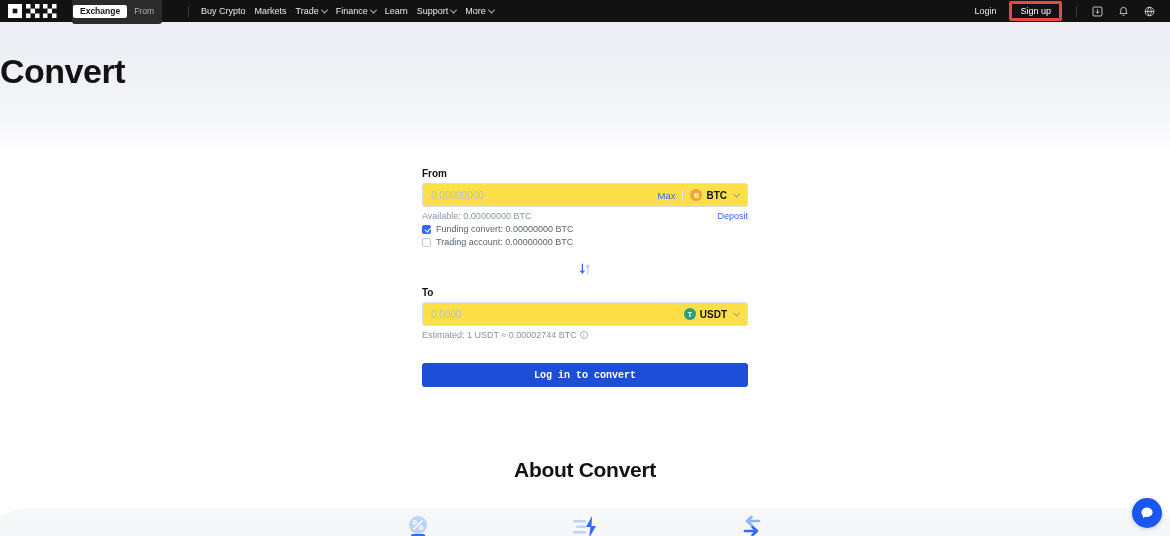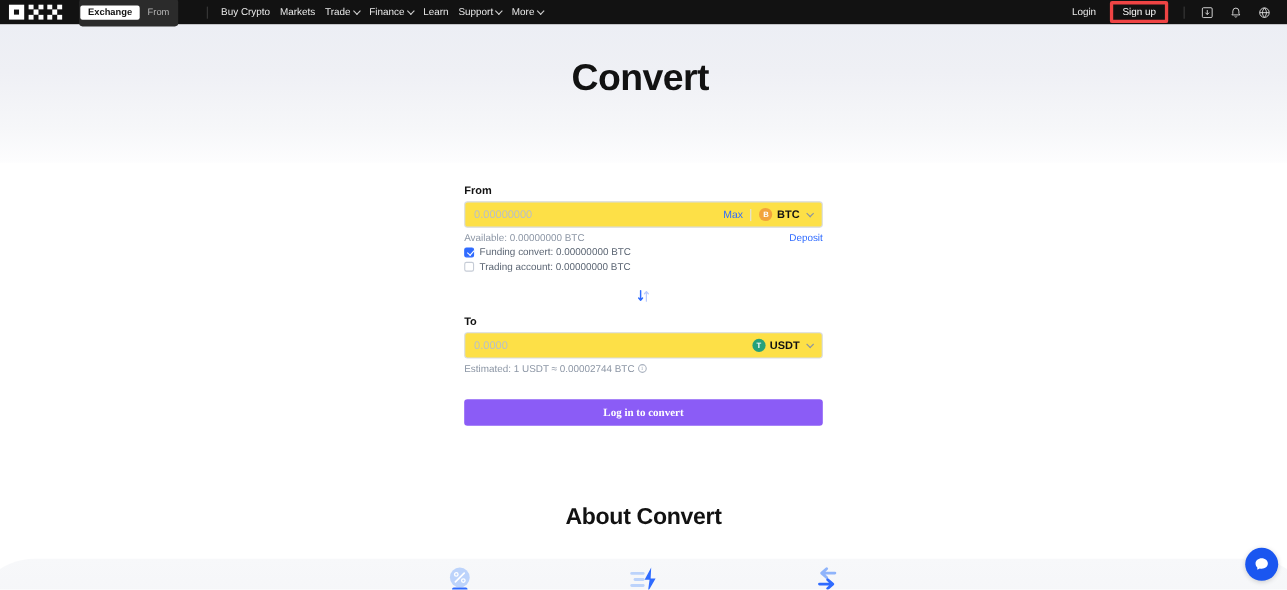--- a/index.html
+++ b/index.html
@@ -91,21 +91,20 @@
   .nav-icon svg { display: block; }
 
   
   .hero {
     position: absolute; top: 22px; left: 0;
     width: 1170px; height: 126px;
     background: linear-gradient(180deg, #eceef4 0%, #eff0f5 35%, #f6f7f9 75%, #fdfdfe 100%);
   }
   .hero-title {
     position: absolute; top: 52px; left: 0; width: 1164px;
-    text-align: center;
     font-size: 34px;
     font-weight: bold;
     color: #121212;
     letter-spacing: -0.5px;
   }
   .hero-sub {
     position: absolute; top: 105px; left: 0; width: 1170px;
     text-align: center;
     font-size: 11px;
     color: #707a8a;
@@ -220,26 +219,26 @@
     border-radius: 50%;
     font-size: 6px; line-height: 6px;
     color: #aab2bf;
     text-align: center;
     font-family: "Liberation Serif", serif;
   }
 
   .cta {
     margin-top: 23px;
     width: 326px; height: 24px;
-    background: #8b5cf6;
+    background: #1d4ed8;
     border: none; border-radius: 3px;
     color: #ffffff;
     font-size: 10px;
     font-weight: bold;
-    font-family: Liberation Serif, serif;
+    font-family: Liberation Mono, monospace;
     cursor: pointer;
   }
 
   
   .about-title {
     position: absolute;
     top: 458px; left: 0; width: 1170px;
     text-align: center;
     font-size: 21px;
     font-weight: bold;

